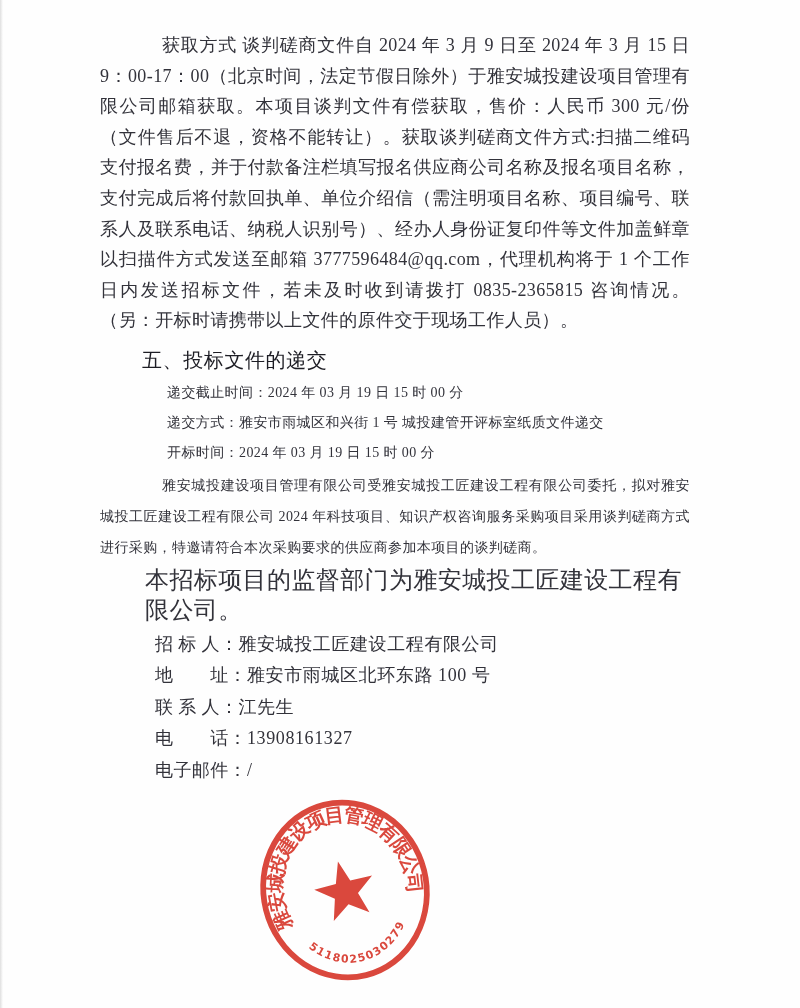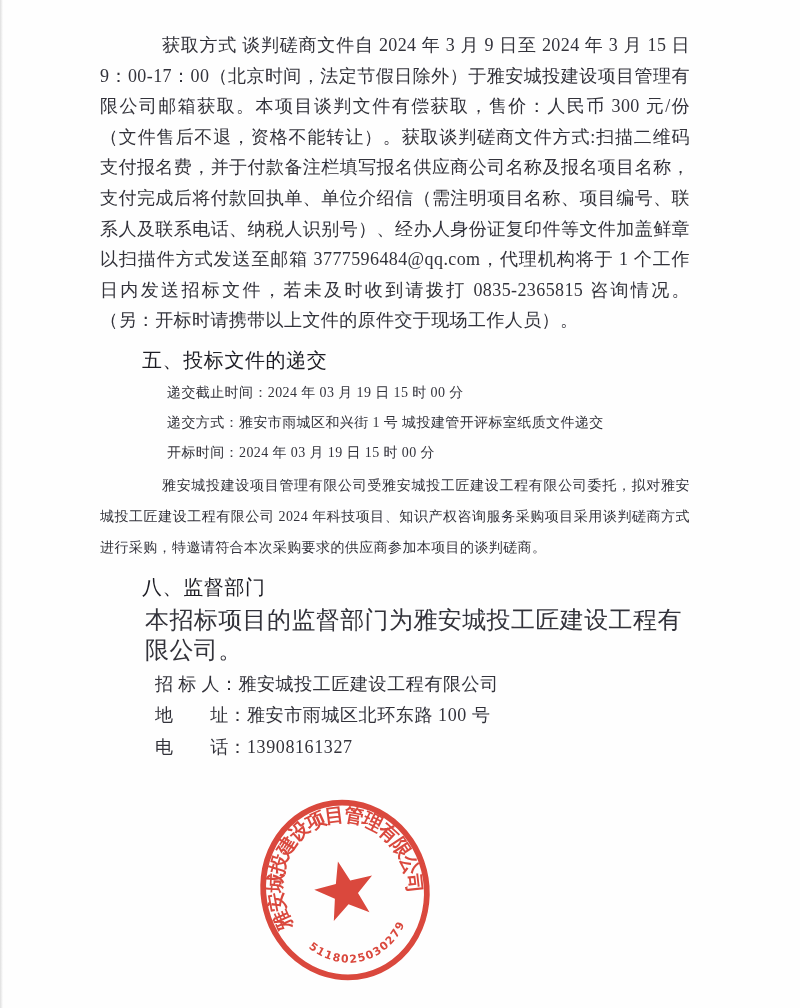--- a/index.html
+++ b/index.html
@@ -76,28 +76,29 @@
     <p class="intro">获取方式 谈判磋商文件自 2024 年 3 月 9 日至 2024 年 3 月 15 日 9：00-17：00（北京时间，法定节假日除外）于雅安城投建设项目管理有限公司邮箱获取。本项目谈判文件有偿获取，售价：人民币 300 元/份（文件售后不退，资格不能转让）。获取谈判磋商文件方式:扫描二维码支付报名费，并于付款备注栏填写报名供应商公司名称及报名项目名称，支付完成后将付款回执单、单位介绍信（需注明项目名称、项目编号、联系人及联系电话、纳税人识别号）、经办人身份证复印件等文件加盖鲜章以扫描件方式发送至邮箱 3777596484@qq.com，代理机构将于 1 个工作日内发送招标文件，若未及时收到请拨打 0835-2365815 咨询情况。（另：开标时请携带以上文件的原件交于现场工作人员）。</p>
 
     <h2 class="sec">五、投标文件的递交</h2>
     <p class="detail">递交截止时间：2024 年 03 月 19 日  15 时 00 分</p>
     <p class="detail">递交方式：雅安市雨城区和兴街 1 号  城投建管开评标室纸质文件递交</p>
 
     <p class="detail">开标时间：2024 年 03 月 19 日  15 时 00 分</p>
 
     <p class="para">雅安城投建设项目管理有限公司受雅安城投工匠建设工程有限公司委托，拟对雅安城投工匠建设工程有限公司 2024 年科技项目、知识产权咨询服务采购项目采用谈判磋商方式进行采购，特邀请符合本次采购要求的供应商参加本项目的谈判磋商。</p>
 
-    <h2 class="sec">八、监督部门</h2>
     <p class="para-short">本招标项目的监督部门为雅安城投工匠建设工程有限公司。</p>
 
 
     <div class="contact-block">
       <p class="contact-row"><span class="clabel">招 标 人：</span><span class="cvalue">雅安城投工匠建设工程有限公司</span></p>
       <p class="contact-row"><span class="clabel">地　　址：</span><span class="cvalue">雅安市雨城区北环东路 100 号</span></p>
+      <p class="contact-row"><span class="clabel">联 系 人：</span><span class="cvalue">江先生</span></p>
       <p class="contact-row"><span class="clabel">电　　话：</span><span class="cvalue">13908161327</span></p>
+      <p class="contact-row"><span class="clabel">电子邮件：</span><span class="cvalue">/</span></p>
     </div>
 
   </div>
 
   <svg class="stamp" viewBox="0 0 170 180" aria-hidden="true">
     <defs>
       <path id="arcTop" d="M 28.6 112.4 A 60 66 0 1 1 141.4 112.4" fill="none"></path>
       <path id="arcBottom" d="M 34.2 130.2 A 62 70 0 0 0 135.8 130.2" fill="none"></path>
     </defs>
     <ellipse cx="85" cy="90" rx="78" ry="84" fill="none" stroke-width="5.5" stroke="#d8382c"></ellipse>

